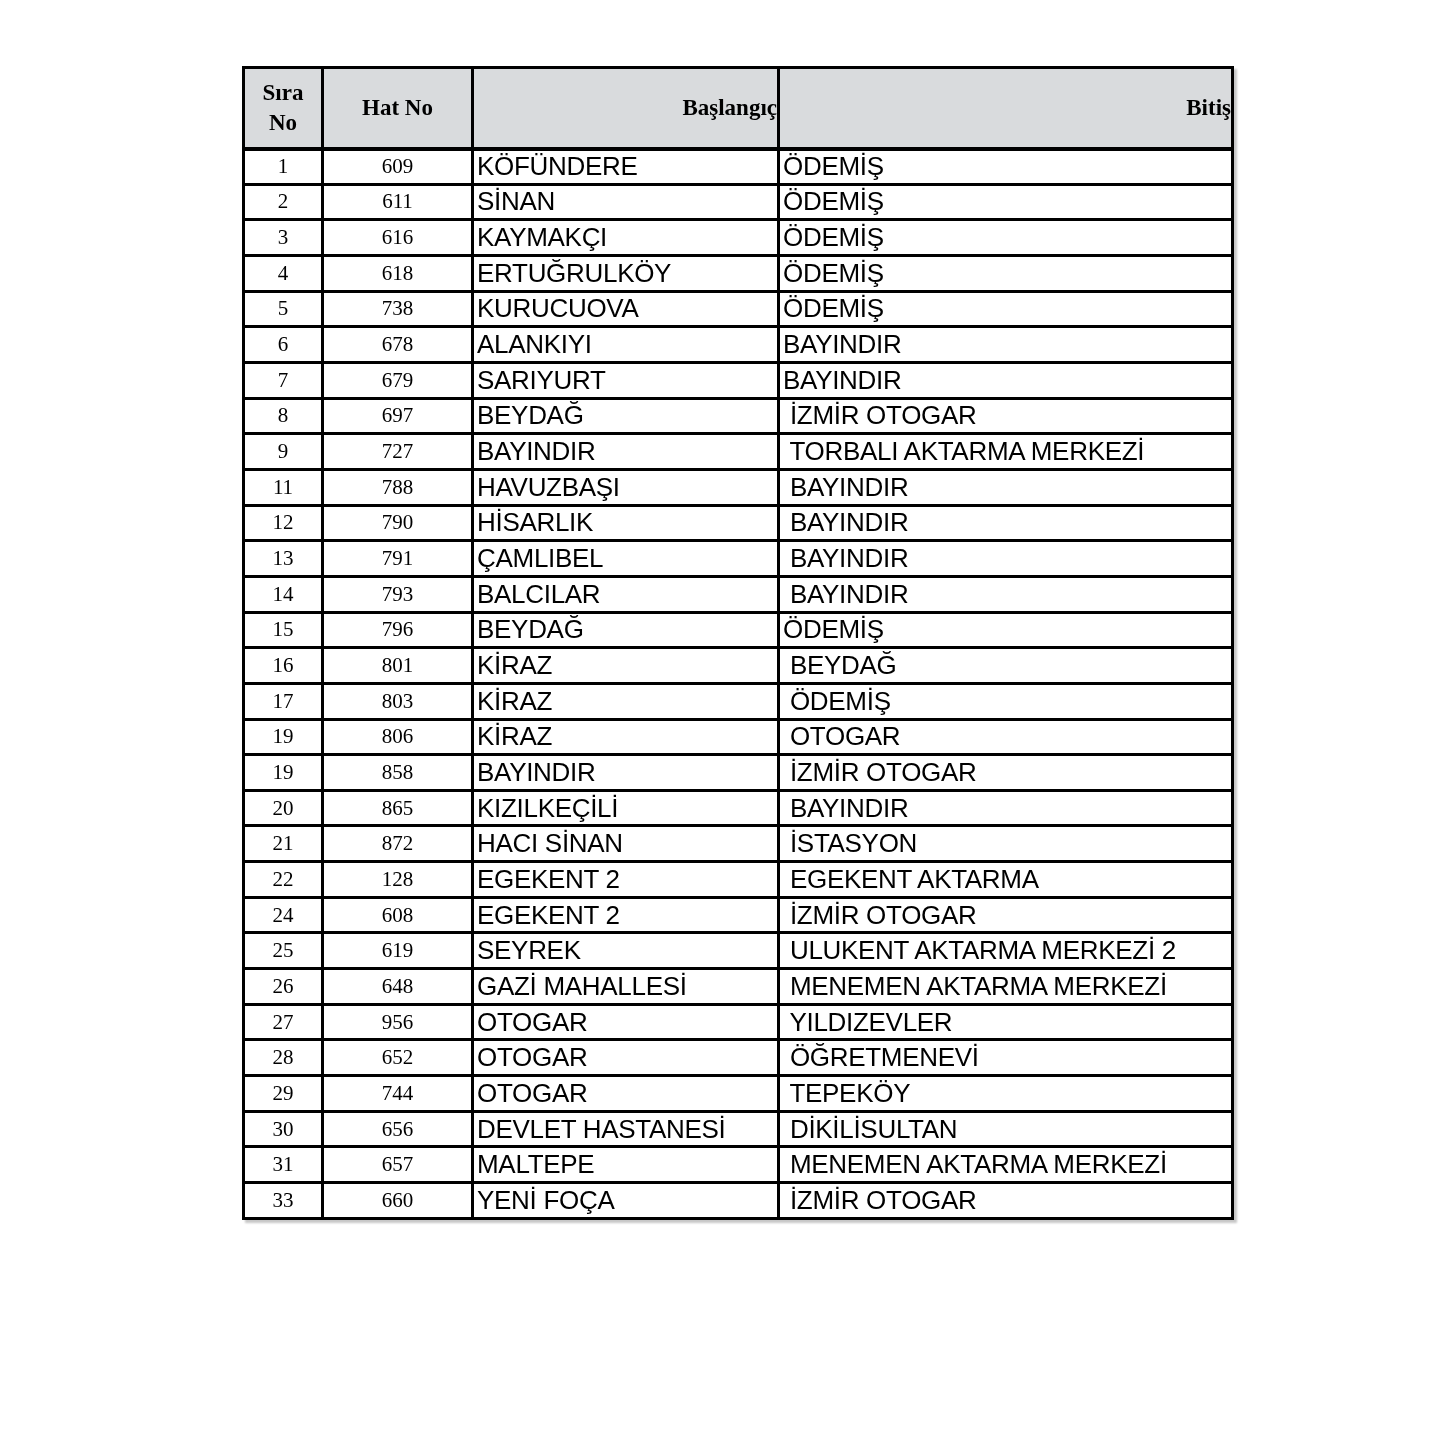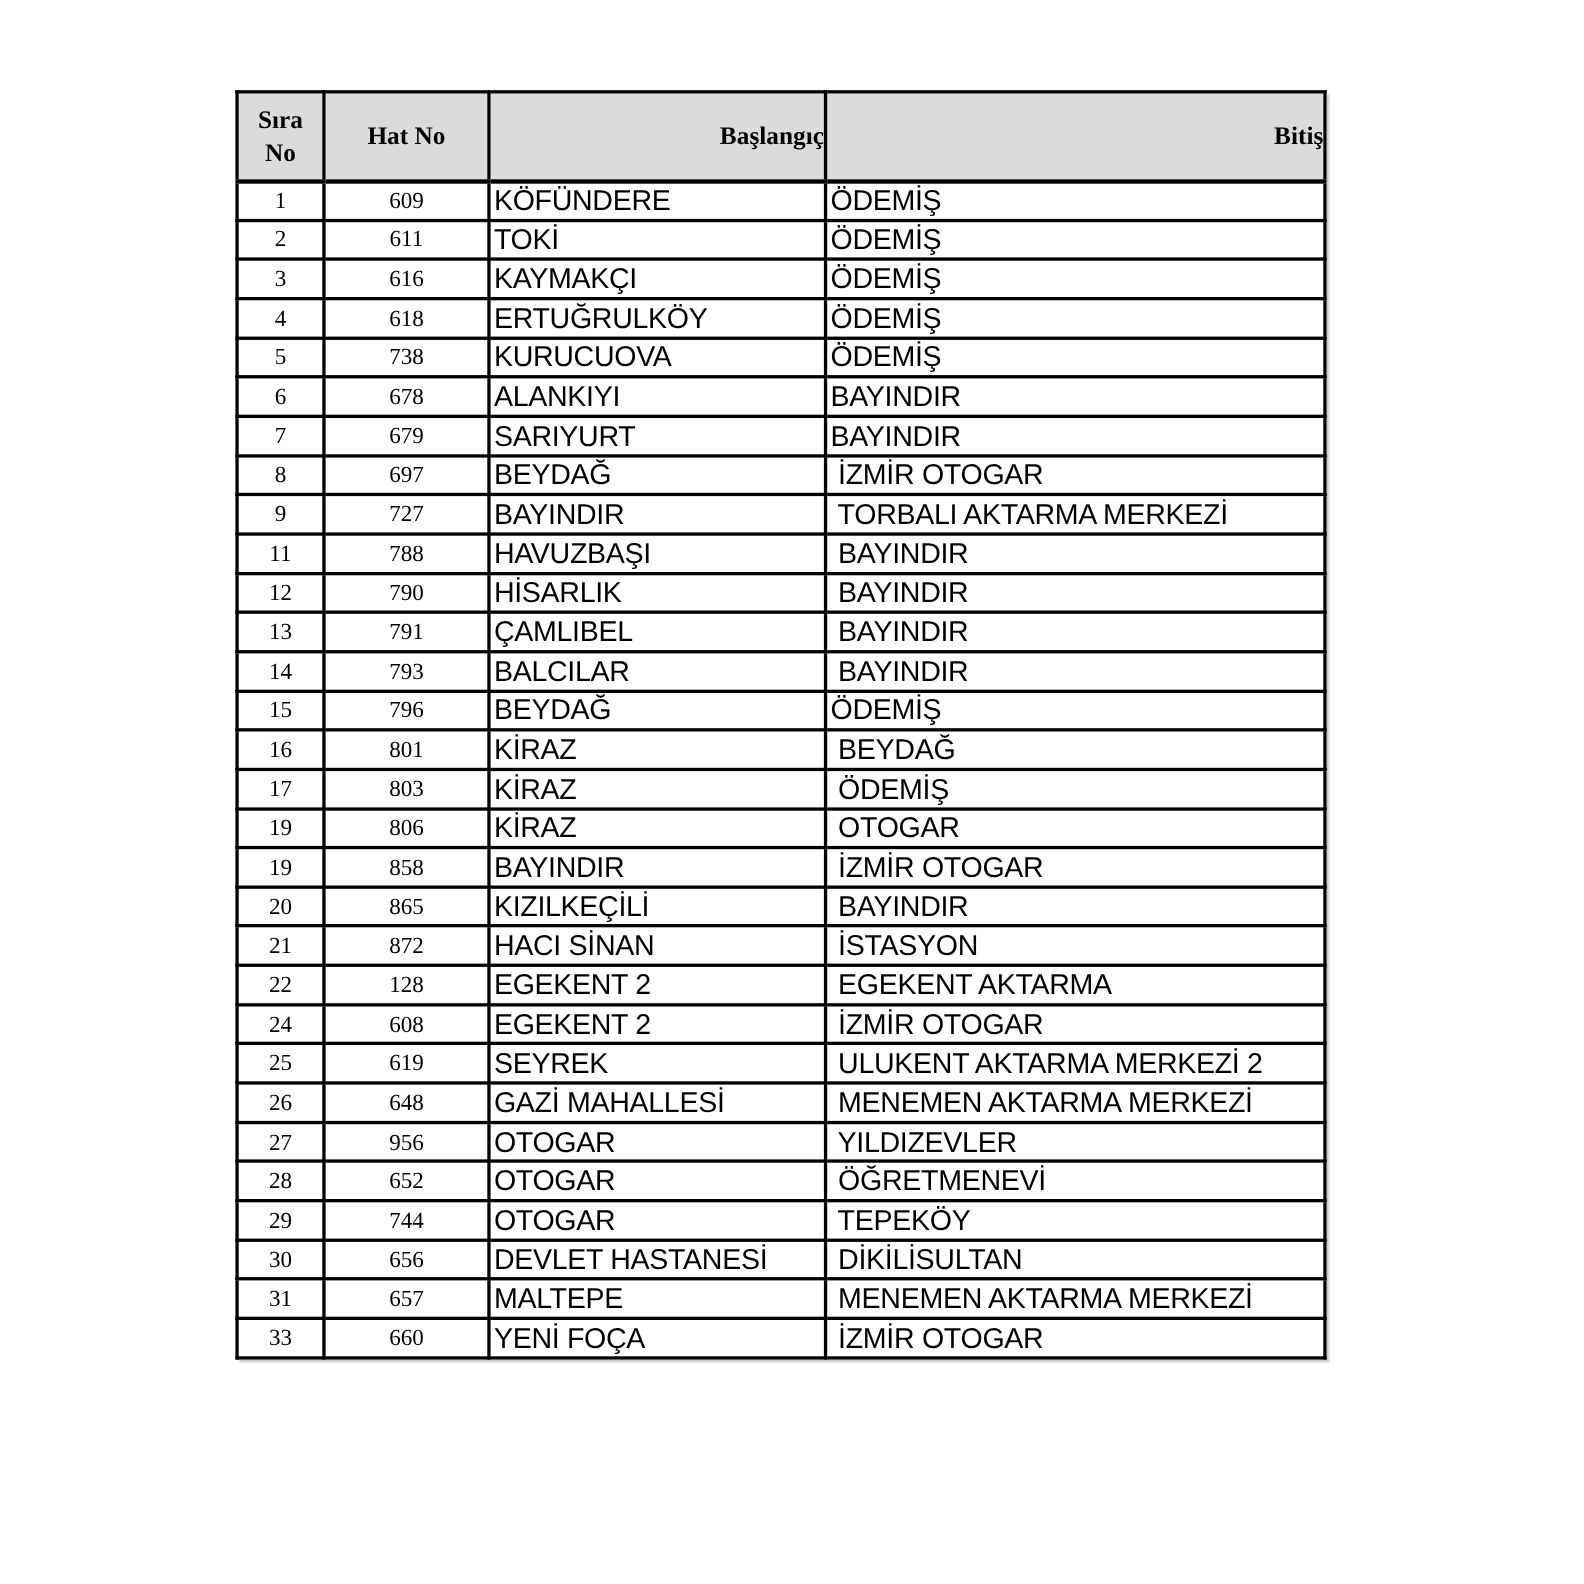--- a/index.html
+++ b/index.html
@@ -16,23 +16,22 @@
   }
   body {
     width: 1440px;
     height: 1440px;
     position: relative;
     color: var(--text-color);
     font-family: "Liberation Sans", sans-serif;
   }
   .table-wrap {
     position: absolute;
-    left: 214px;
+    left: 242px;
     top: 66px;
-    margin-top: 16px;
   }
   table.routes {
     border-collapse: collapse;
     table-layout: fixed;
     width: 989px;
     box-shadow: 3px 3px 2px rgba(0,0,0,0.22);
   }
   table.routes th,
   table.routes td {
     border: 3px solid var(--border-color);
@@ -89,21 +88,21 @@
     <tbody id="routes-body">
         <tr>
           <td class="td-num">1</td>
           <td class="td-num">609</td>
           <td class="td-name">KÖFÜNDERE</td>
           <td class="td-name">ÖDEMİŞ</td>
         </tr>
         <tr>
           <td class="td-num">2</td>
           <td class="td-num">611</td>
-          <td class="td-name">TOKİ</td>
+          <td class="td-name">SİNAN</td>
           <td class="td-name">ÖDEMİŞ</td>
         </tr>
         <tr>
           <td class="td-num">3</td>
           <td class="td-num">616</td>
           <td class="td-name">KAYMAKÇI</td>
           <td class="td-name">ÖDEMİŞ</td>
         </tr>
         <tr>
           <td class="td-num">4</td>

